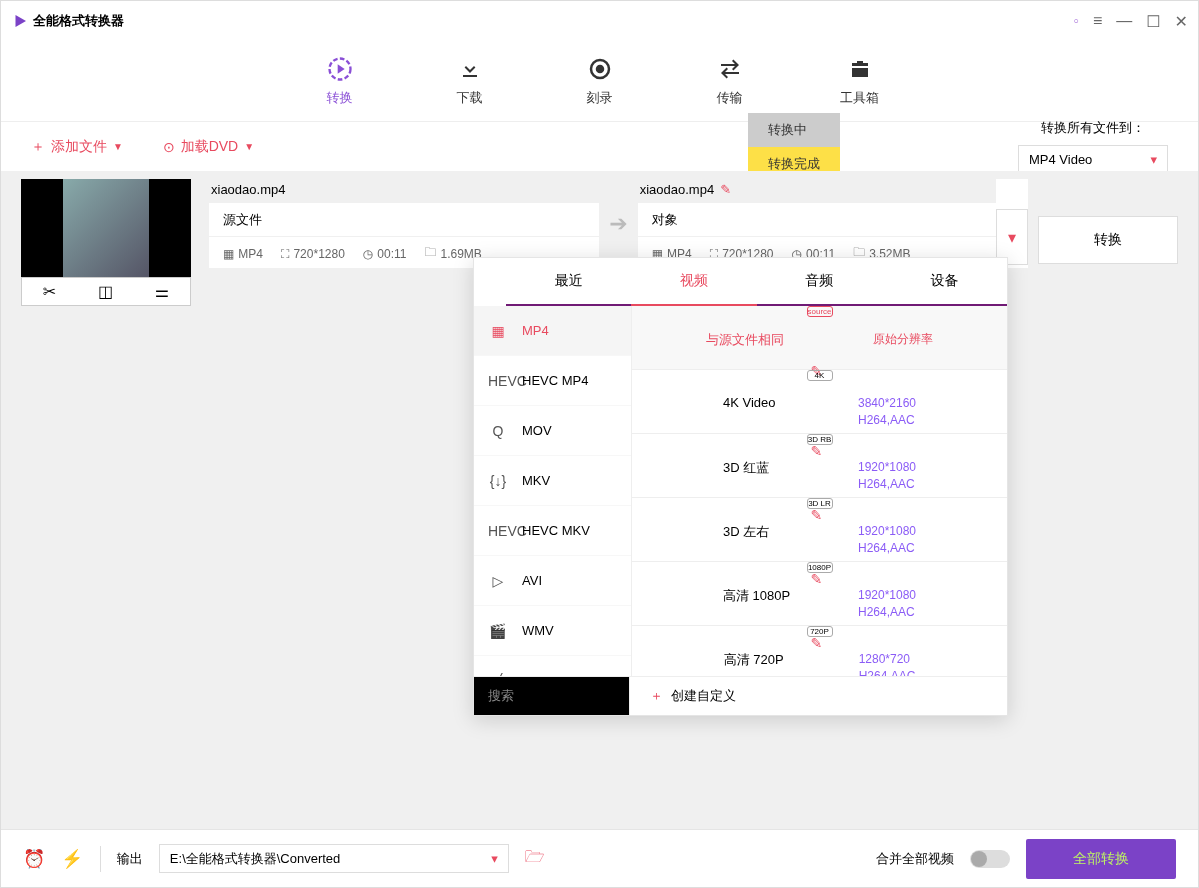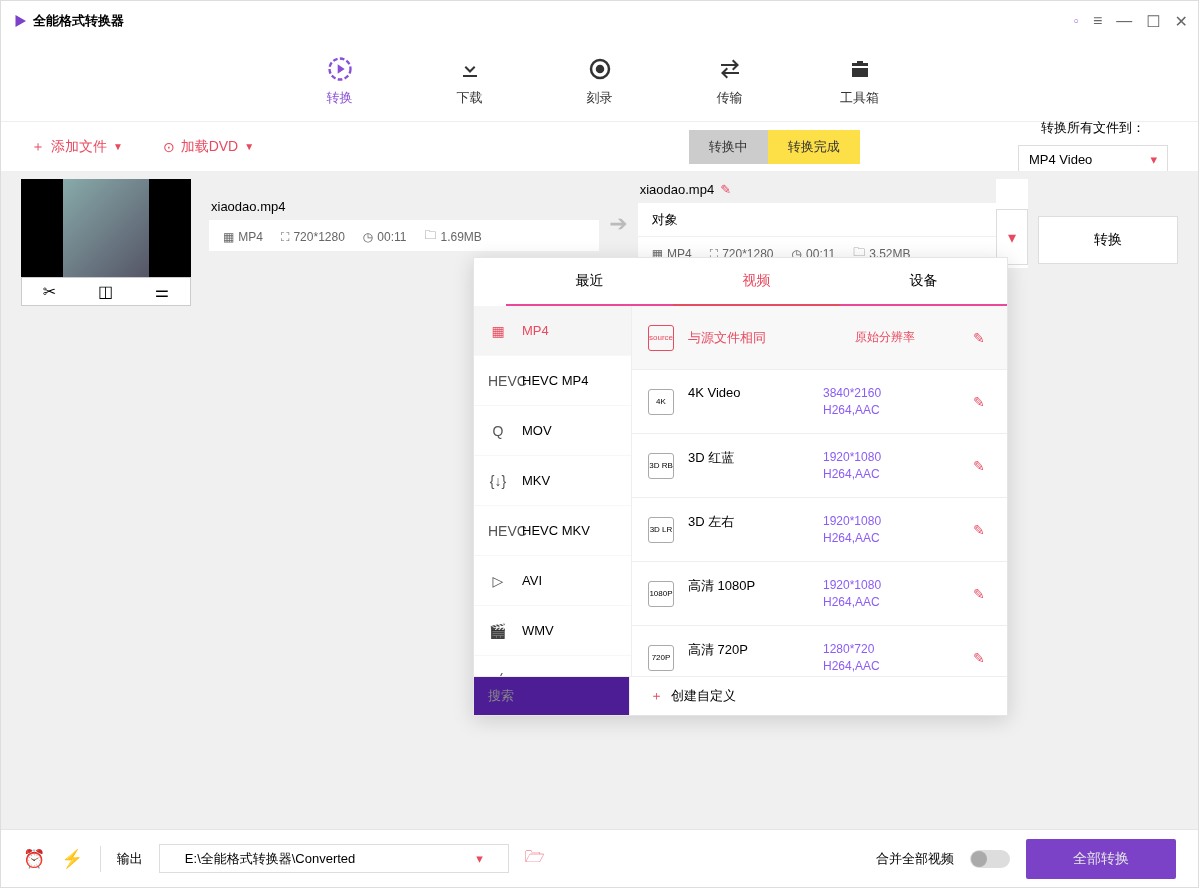--- a/index.html
+++ b/index.html
@@ -12,21 +12,21 @@
 .app-icon-svg { width: 18px; height: 18px; }
 
 .main-tabs { height: 80px; display: flex; justify-content: center; gap: 70px; align-items: center; }
 .main-tab { display: flex; flex-direction: column; align-items: center; gap: 6px; color: #333; font-size: 13px; width: 60px; }
 .main-tab.active { color: #8a4fd6; border-bottom: 2px solid #8a4fd6; margin-bottom: -2px; padding-bottom: 23px; margin-top: 23px;}
 .main-tab .tab-icon { width: 28px; height: 28px; display: flex; align-items: center; justify-content: center; }
 
 .action-row { background: #fff; height: 50px; display: flex; align-items: center; padding: 0 30px; gap: 40px; border-top: 1px solid #eee;}
 .add-file { color: #e84a5f; display: flex; align-items: center; gap: 6px; font-size: 14px; }
 .load-dvd { color: #e84a5f; display: flex; align-items: center; gap: 6px; font-size: 14px; }
-.seg-tabs { margin-left: auto; display: flex; }
+.seg-tabs { margin-left: auto; display: flex; flex-direction: column; }
 .seg-tab { padding: 8px 20px; font-size: 13px; background: #fde047; color: #333; }
 .seg-tab.active { background: #ccc; }
 .convert-all { margin-left: auto; display: flex; align-items: center; gap: 8px; font-size: 13px; flex-direction: column; }
 .format-select { width: 150px; border: 1px solid #ddd; padding: 6px 10px; font-size: 13px; display: flex; justify-content: space-between; align-items: center; }
 .format-select .caret { color: #e84a5f; }
 
 .file-area { flex: 1; background: #f0f0f0; padding: 8px 20px; position: relative; }
 .file-row { display: flex; gap: 18px; align-items: flex-start; }
 .thumbnail-box { width: 170px; background: #000; display:flex; justify-content:center;}
 .thumbnail { width: 86px; height: 98px; background: linear-gradient(135deg,#8aa,#556); position: relative; }
@@ -37,52 +37,52 @@
 .file-card-title { font-size: 13px; padding: 3px 0 6px 2px; background:#f0f0f0;}
 .file-card-sub { height: 34px; display: flex; align-items: center; padding: 0 14px; font-size: 13px; border-bottom:1px solid #f0f0f0;}
 .file-meta { display: flex; align-items: center; gap: 18px; padding: 6px 14px 4px; font-size: 12px; color: #666; }
 .file-meta span { display: flex; align-items: center; gap: 4px; }
 .arrow-mid { color: #bbb; font-size: 22px; }
 .file-target-title { display:flex; align-items:center; gap:6px; font-size:13px; padding: 3px 0 6px 2px; background:#f0f0f0;}
 .target-dropdown-btn { width:32px; height:56px; background:#fff; border:1px solid #ddd; display:flex; align-items:center; justify-content:center; color:#e84a5f; }
 .convert-btn { width: 140px; height: 48px; background: #fff; border: 1px solid #ddd; display:flex; align-items:center; justify-content:center; font-size:14px; }
 
 .format-panel { position: absolute; top: 86px; left: 472px; width: 535px; background: #fff; box-shadow: 0 4px 20px rgba(0,0,0,0.15); border: 1px solid #e5e5e5; }
-.fp-tabs { display: flex; border-bottom: 2px solid #ec4899; margin-left: 32px; }
+.fp-tabs { display: flex; border-bottom: 2px solid #701a75; margin-left: 32px; }
 .fp-tab { flex:1; text-align:center; padding: 14px 0; font-size: 14px; position:relative; }
 .fp-tab.active { color: #e84a5f; }
 .fp-tab.active::after { content:""; position:absolute; left:0; right:0; bottom:-2px; height:2px; background:#e84a5f; }
 .fp-body { display: flex; height: 370px; }
 .fp-left { width: 158px; border-right:1px solid #eee; overflow: hidden; }
 .fp-left-item { height: 50px; display:flex; align-items:center; gap:14px; padding:0 14px; font-size:13px; border-bottom:1px solid #f7f7f7;}
 .fp-left-item.active { color:#e84a5f; background:#f5f5f5;}
 .fp-left-item .fi { width:20px; text-align:center; color:#555; font-size:14px; }
 .fp-left-item.active .fi { color:#e84a5f; }
 .fp-right { flex:1; overflow: hidden; }
-.fp-preset { height: 64px; display:flex; align-items:center; padding:0 16px; border-bottom:1px solid #eee; gap:14px; font-size:13px;}
+.fp-preset { height: 64px; display:flex; align-items:center; padding:0 16px; border-bottom:1px solid #eee; gap:14px; font-size:13px;flex-direction:column;}
 .fp-preset.first { color:#e84a5f; background:#f8f8f8;}
 .fp-preset .p-icon { width:26px; height:26px; border:1px solid #aaa; border-radius:3px; display:flex; align-items:center; justify-content:center; font-size:8px;}
 .fp-preset.first .p-icon { border-color:#e84a5f; color:#e84a5f;}
 .fp-preset .p-main { flex:1; display:flex; }
 .fp-preset .p-name { width: 135px; }
 .fp-preset .p-spec { color:#8b5cf6; font-size:12px; line-height:1.4; }
 .fp-preset.first .p-spec { color:#e84a5f;margin-left:32px; }
 .fp-preset .p-edit { color:#e84a5f; width:18px; font-size:14px;}
 .fp-footer { display:flex; border-top:1px solid #eee; }
-.fp-search { width:156px; padding:10px 14px; font-size:13px; color:#888; border-right:1px solid #eee; background:#4c1d95;}
+.fp-search { width:156px; padding:10px 14px; font-size:13px; color:#888; border-right:1px solid #eee; background:#000000;}
 .fp-create { flex:1; display:flex; align-items:center; gap:8px; padding:0 20px; font-size:13px; }
 .fp-create .plus { color:#e84a5f;}
 
 .bottom-bar { height: 58px; border-top:1px solid #e5e5e5; display:flex; align-items:center; padding:0 22px; gap:16px; font-size:13px;}
 .bottom-bar .divider { width:1px; height:26px; background:#ddd; }
-.output-select { flex:0 0 350px; border:1px solid #ddd; padding:6px 25px; display:flex; align-items:center; }
+.output-select { flex:0 0 350px; border:1px solid #ddd; padding:6px 10px; display:flex; align-items:center; }
 .output-select input { border:none; outline:none; flex:1; font-size:13px; }
 .toggle { width:40px; height:18px; background:#ddd; border-radius:10px; position:relative; }
 .toggle::after { content:""; width:16px; height:16px; background:#aaa; border-radius:50%; position:absolute; top:1px; left:1px; }
-.convert-all-btn { margin-left:auto; width:150px; height:40px; background:#7b42c7; color:#e5e5e5; display:flex; align-items:center; justify-content:center; border-radius:2px; font-size:14px;}
+.convert-all-btn { margin-left:auto; width:150px; height:40px; background:#7b42c7; color:#bef264; display:flex; align-items:center; justify-content:center; border-radius:2px; font-size:14px;}
 .spacer-flex { flex:1; }
 </style>
 </head>
 <body>
 
 <div class="titlebar">
   <div class="titlebar-left">
     <svg class="app-icon-svg" viewBox="0 0 24 24">
         <polygon points="6,4 20,12 6,20" fill="#7b42c7"></polygon>
       </svg>
@@ -176,20 +176,21 @@
       <div class="thumb-actions">
         <span>✂</span>
         <span>◫</span>
         <span>⚌</span>
       </div>
     </div>
 
     <div class="file-cards">
       <div class="file-card">
         <div class="file-card-title">xiaodao.mp4</div>
+        <div class="file-card-sub">源文件</div>
         <div class="file-meta">
           <span>▦ <span>MP4</span></span>
           <span>⛶ <span>720*1280</span></span>
           <span>◷ <span>00:11</span></span>
           <span>🗀 <span>1.69MB</span></span>
         </div>
       </div>
       <div class="arrow-mid">➔</div>
       <div class="file-card" style="display:flex;">
         <div style="flex:1">
@@ -208,20 +209,21 @@
         <div class="target-dropdown-btn" style="align-self:flex-end; margin-bottom:3px;">▾</div>
       </div>
       <div class="convert-btn" style="align-self:flex-end; margin-bottom:4px;">转换</div>
     </div>
   </div>
 
   <div class="format-panel">
     <div class="fp-tabs">
       <div class="fp-tab">最近</div>
       <div class="fp-tab active">视频</div>
+      <div class="fp-tab">音频</div>
       <div class="fp-tab">设备</div>
     </div>
     <div class="fp-body">
       <div class="fp-left" id="fp-left">
           <div class="fp-left-item active">
             <span class="fi">▦</span>
             <span>MP4</span>
           </div>
           <div class="fp-left-item">
             <span class="fi">HEVC</span>

